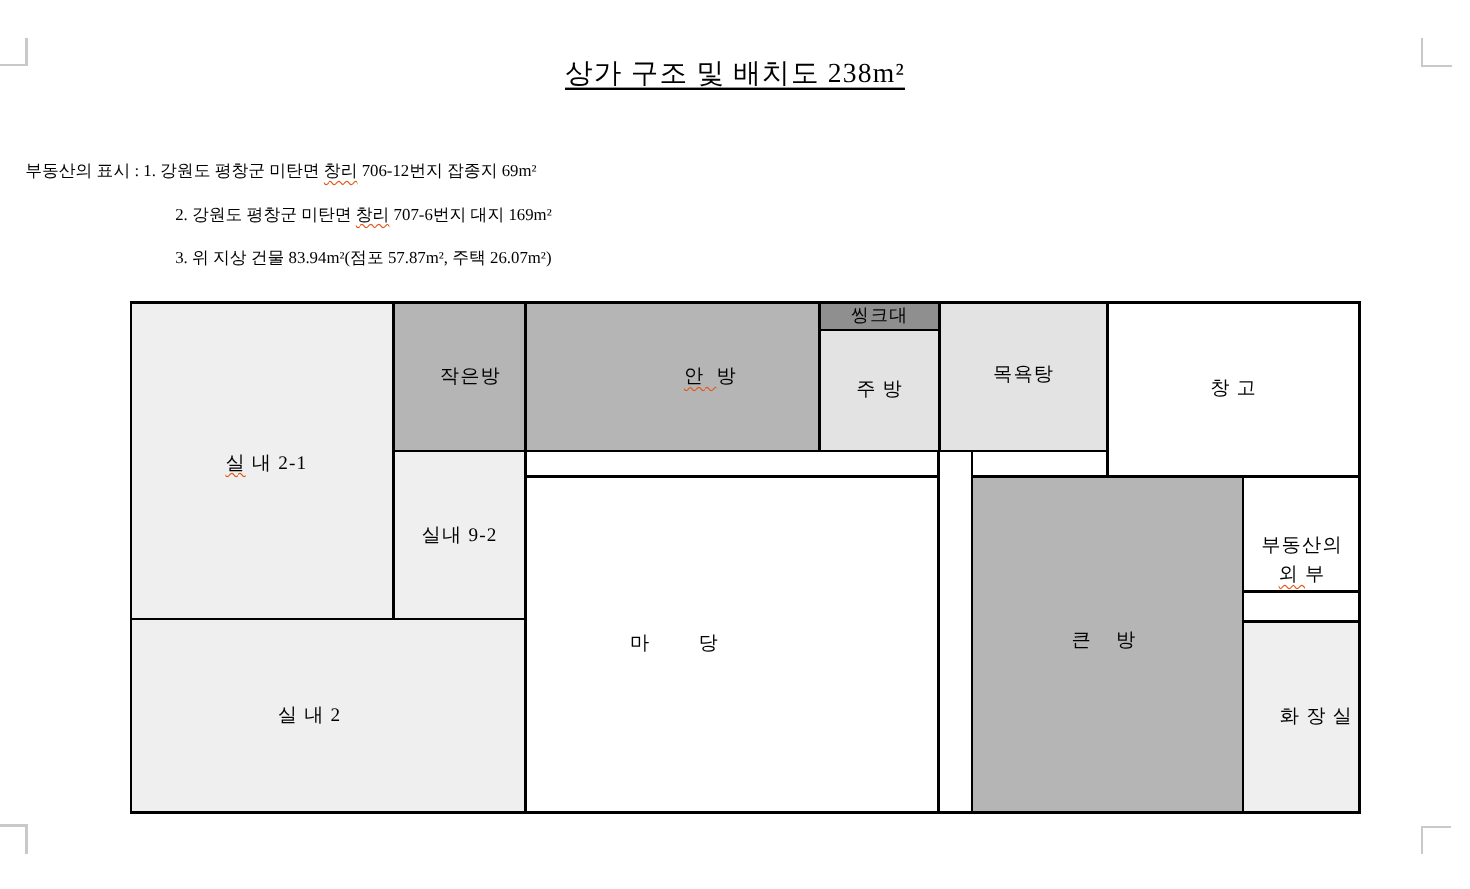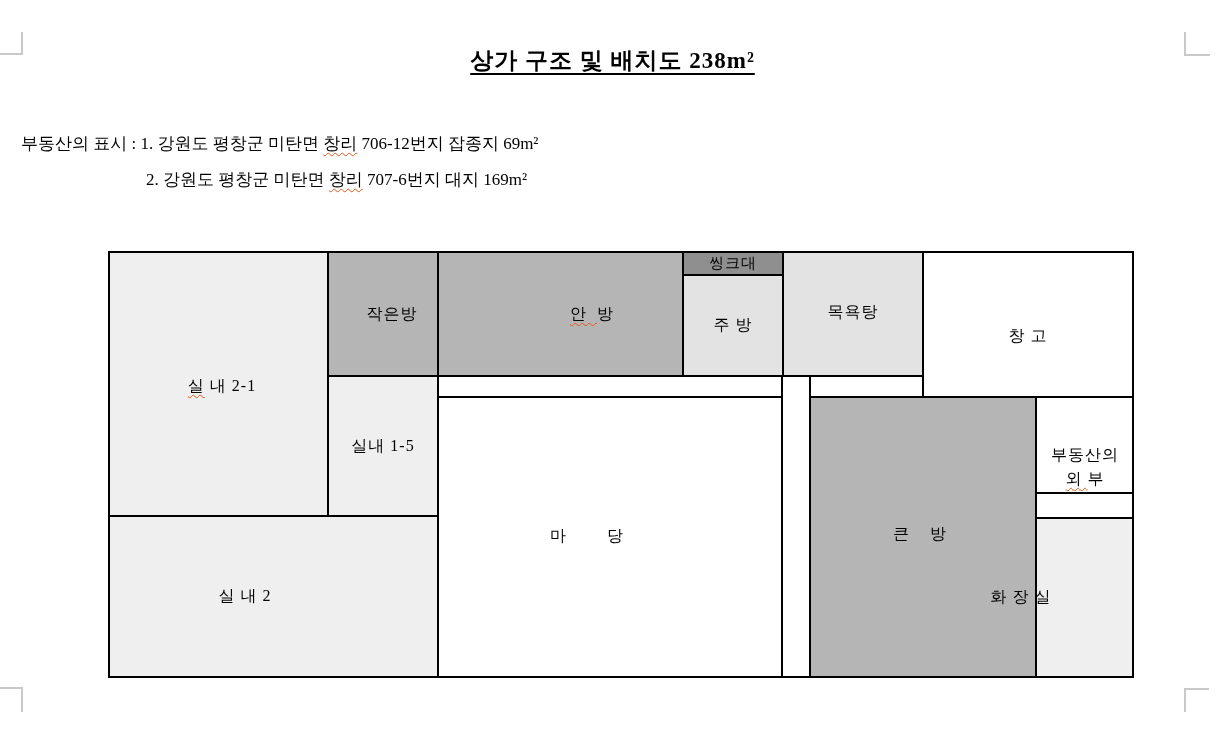--- a/index.html
+++ b/index.html
@@ -4,24 +4,24 @@
 <style>
   html,body{margin:0;padding:0;}
   body{
     width:1225px;height:741px;background:#ffffff;position:relative;overflow:hidden;
     font-family:"Liberation Serif","DejaVu Serif",serif;color:#000;
   }
   .page{position:absolute;inset:0;}
   .plan-svg{position:absolute;left:0;top:0;}
   .title-row{position:absolute;top:45px;left:0;width:100%;text-align:center;}
   .title-text{
-    font-weight:bold;font-size:23px;letter-spacing:1px;
+    font-weight:normal;font-size:23px;letter-spacing:1px;
     text-decoration:underline;text-decoration-thickness:2px;text-underline-offset:5px;
   }
-  .body-line{position:absolute;font-size:17px;white-space:pre;line-height:22px;}
+  .body-line{position:absolute;font-size:14px;white-space:pre;line-height:22px;}
   .line-1{left:21px;top:133px;}
   .line-2{left:146px;top:169px;text-align:right;}
   .line-3{left:146px;top:205px;}
   .sq{
     text-decoration-line:underline;text-decoration-style:wavy;
     text-decoration-color:#e2571a;text-decoration-thickness:1px;
     text-underline-offset:3px;
   }
   .room-label{
     position:absolute;transform:translate(-50%,-50%);
@@ -60,29 +60,30 @@
       <polyline points="1209,689 1185,689 1185,712"></polyline>
     </g>
   </svg>
 
   <div class="title-row">
     <span class="title-text">상가 구조 및 배치도 238m²</span>
   </div>
 
   <div class="body-line line-1"><span>부동산의 표시 : 1. 강원도 평창군 미탄면 </span><span class="sq">창리</span><span> 706-12번지 잡종지 69m²</span></div>
   <div class="body-line line-2"><span>2. 강원도 평창군 미탄면 </span><span class="sq">창리</span><span> 707-6번지 대지 169m²</span></div>
+  <div class="body-line line-3"><span>3. 위 지상 건물 83.94m²(점포 57.87m², 주택 26.07m²)</span></div>
 
   <div class="room-label" style="left:222px;top:386px"><span class="sq">실</span><span> 내 2-1</span></div>
   <div class="room-label" style="left:392px;top:314px"><span class="sq"></span><span>작은방</span></div>
   <div class="room-label" style="left:592px;top:314px"><span class="sq">안  </span><span>방</span></div>
   <div class="room-label lbl-sink" style="left:733px;top:263px"><span class="sq"></span><span>씽크대</span></div>
   <div class="room-label" style="left:733px;top:325px"><span class="sq"></span><span>주 방</span></div>
   <div class="room-label" style="left:853px;top:312px"><span class="sq"></span><span>목욕탕</span></div>
-  <div class="room-label" style="left:1028px;top:336px"><span class="sq"></span><span>창 고</span></div>
-  <div class="room-label" style="left:383px;top:446px"><span class="sq"></span><span>실내 1-5</span></div>
-  <div class="room-label" style="left:587px;top:536px"><span class="sq"></span><span>마        당</span></div>
+  <div class="room-label" style="left:1028px;top:324px"><span class="sq"></span><span>창 고</span></div>
+  <div class="room-label" style="left:383px;top:446px"><span class="sq"></span><span>실내 9-2</span></div>
+  <div class="room-label" style="left:562px;top:536px"><span class="sq"></span><span>마        당</span></div>
   <div class="room-label" style="left:920px;top:534px"><span class="sq"></span><span>큰    방</span></div>
   <div class="room-label" style="left:1085px;top:455px"><span class="sq"></span><span>부동산의</span></div>
   <div class="room-label" style="left:1085px;top:479px"><span class="sq">외 </span><span>부</span></div>
-  <div class="room-label" style="left:1021px;top:597px"><span class="sq"></span><span>화 장 실</span></div>
-  <div class="room-label" style="left:245px;top:596px"><span class="sq"></span><span>실 내 2</span></div>
+  <div class="room-label" style="left:1097px;top:597px"><span class="sq"></span><span>화 장 실</span></div>
+  <div class="room-label" style="left:258px;top:596px"><span class="sq"></span><span>실 내 2</span></div>
 
 </div>
 
 </body></html>

